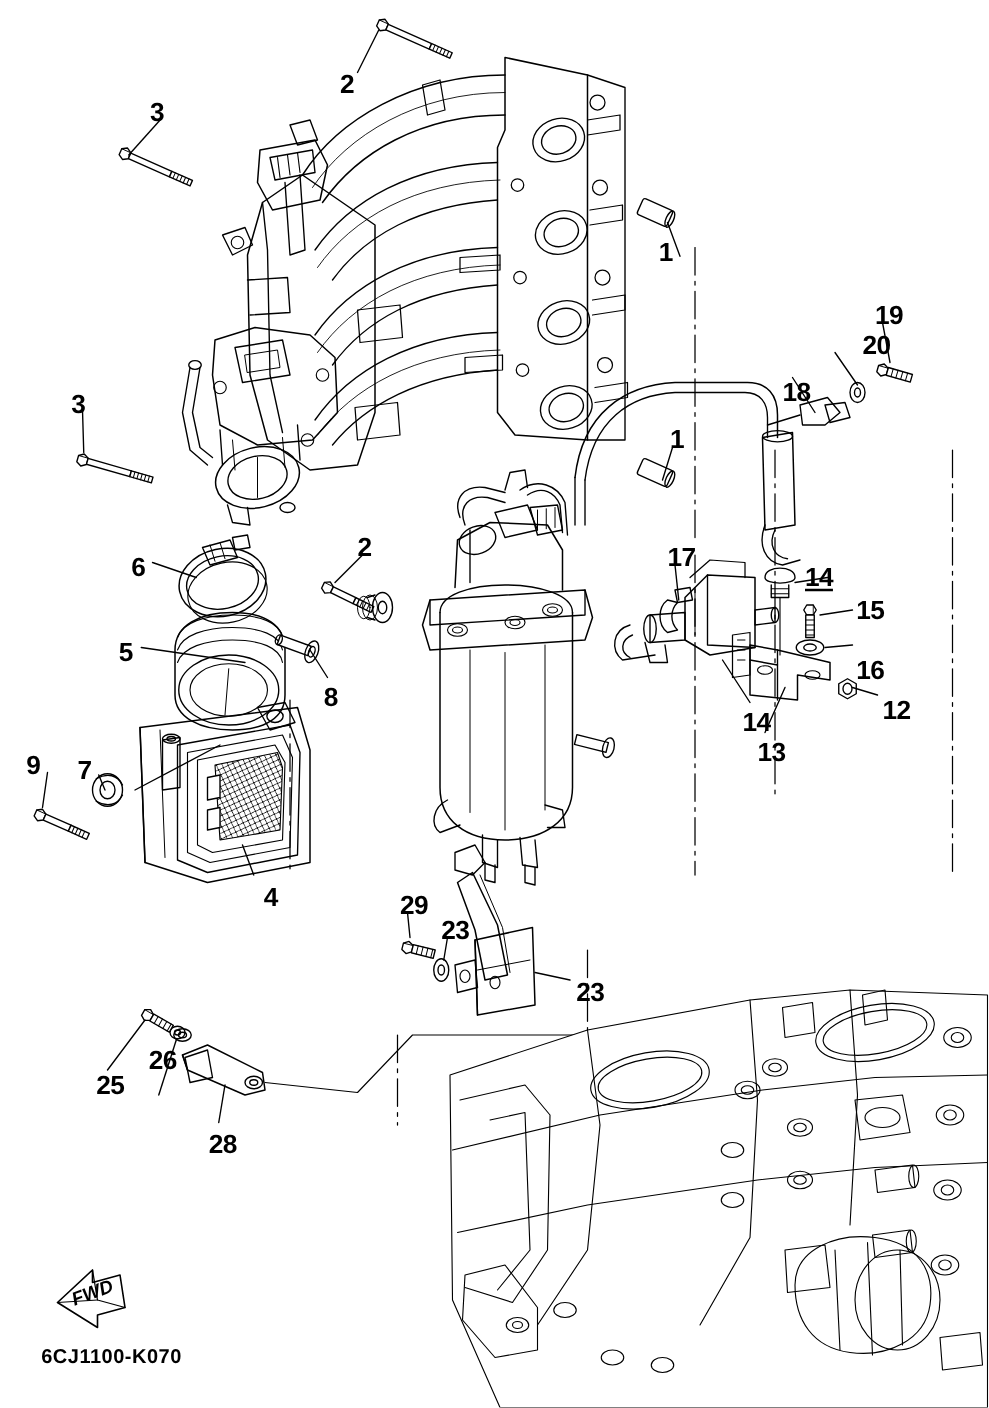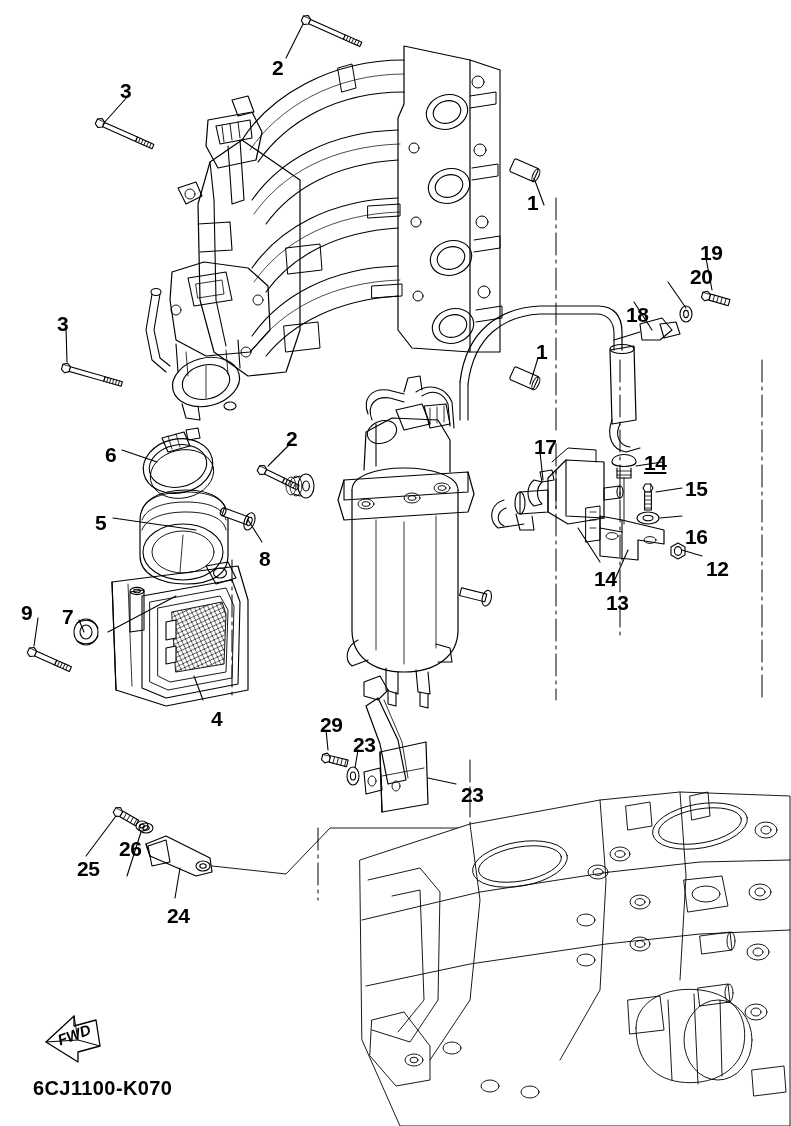--- a/index.html
+++ b/index.html
@@ -3,21 +3,21 @@
 <meta charset="utf-8">
 <title>Parts Diagram</title>
 <style>
   html,body{margin:0;padding:0;background:#ffffff;}
   body{width:791px;height:1126px;overflow:hidden;
        font-family:"Liberation Sans","DejaVu Sans",sans-serif;}
   #sheet{position:relative;width:791px;height:1126px;background:#fff;}
   #art{position:absolute;left:0;top:0;width:791px;height:1126px;}
   .callout{position:absolute;font-weight:bold;font-size:21px;color:#000;
            line-height:1;letter-spacing:-0.5px;white-space:nowrap;}
-  #diagram-code{position:absolute;left:33px;top:1077px;font-size:20px;
+  #diagram-code{position:absolute;left:33px;top:1077px;font-size:16px;
                 font-weight:bold;letter-spacing:0.4px;color:#000;}
   #fwd-label{position:absolute;left:57px;top:1026px;font-size:15px;
              font-weight:bold;font-style:italic;color:#000;
              transform:rotate(-20deg);transform-origin:center;}
 </style>
 </head>
 <body>
 
 <div id="sheet">
 
@@ -622,21 +622,21 @@
       <div class="callout" style="left: 644px; top: 452px; text-decoration: underline;">14</div>
       <div class="callout" style="left: 685px; top: 478px;">15</div>
       <div class="callout" style="left: 685px; top: 506px; margin-top: 20px;">16</div>
       <div class="callout" style="left: 534px; top: 436px;">17</div>
       <div class="callout" style="left: 626px; top: 288px; margin-top: 16px;">18</div>
       <div class="callout" style="left: 700px; top: 242px; text-align: right;">19</div>
       <div class="callout" style="left: 661px; top: 266px; margin-left: 29px;">20</div>
       <div class="callout" style="left: 461px; top: 784px;">23</div>
       <div class="callout" style="left: 320px; top: 714px;">29</div>
       <div class="callout" style="left: 353px; top: 734px;">23</div>
-      <div class="callout" style="left: 167px; top: 905px;">24</div>
+      <div class="callout" style="left: 167px; top: 905px;">28</div>
       <div class="callout" style="left: 77px; top: 858px;">25</div>
       <div class="callout" style="left: 119px; top: 838px;">26</div>
     </div>
 
   <div id="fwd-label">FWD</div>
 
   <div id="diagram-code">6CJ1100-K070</div>
 
 </div>
 

